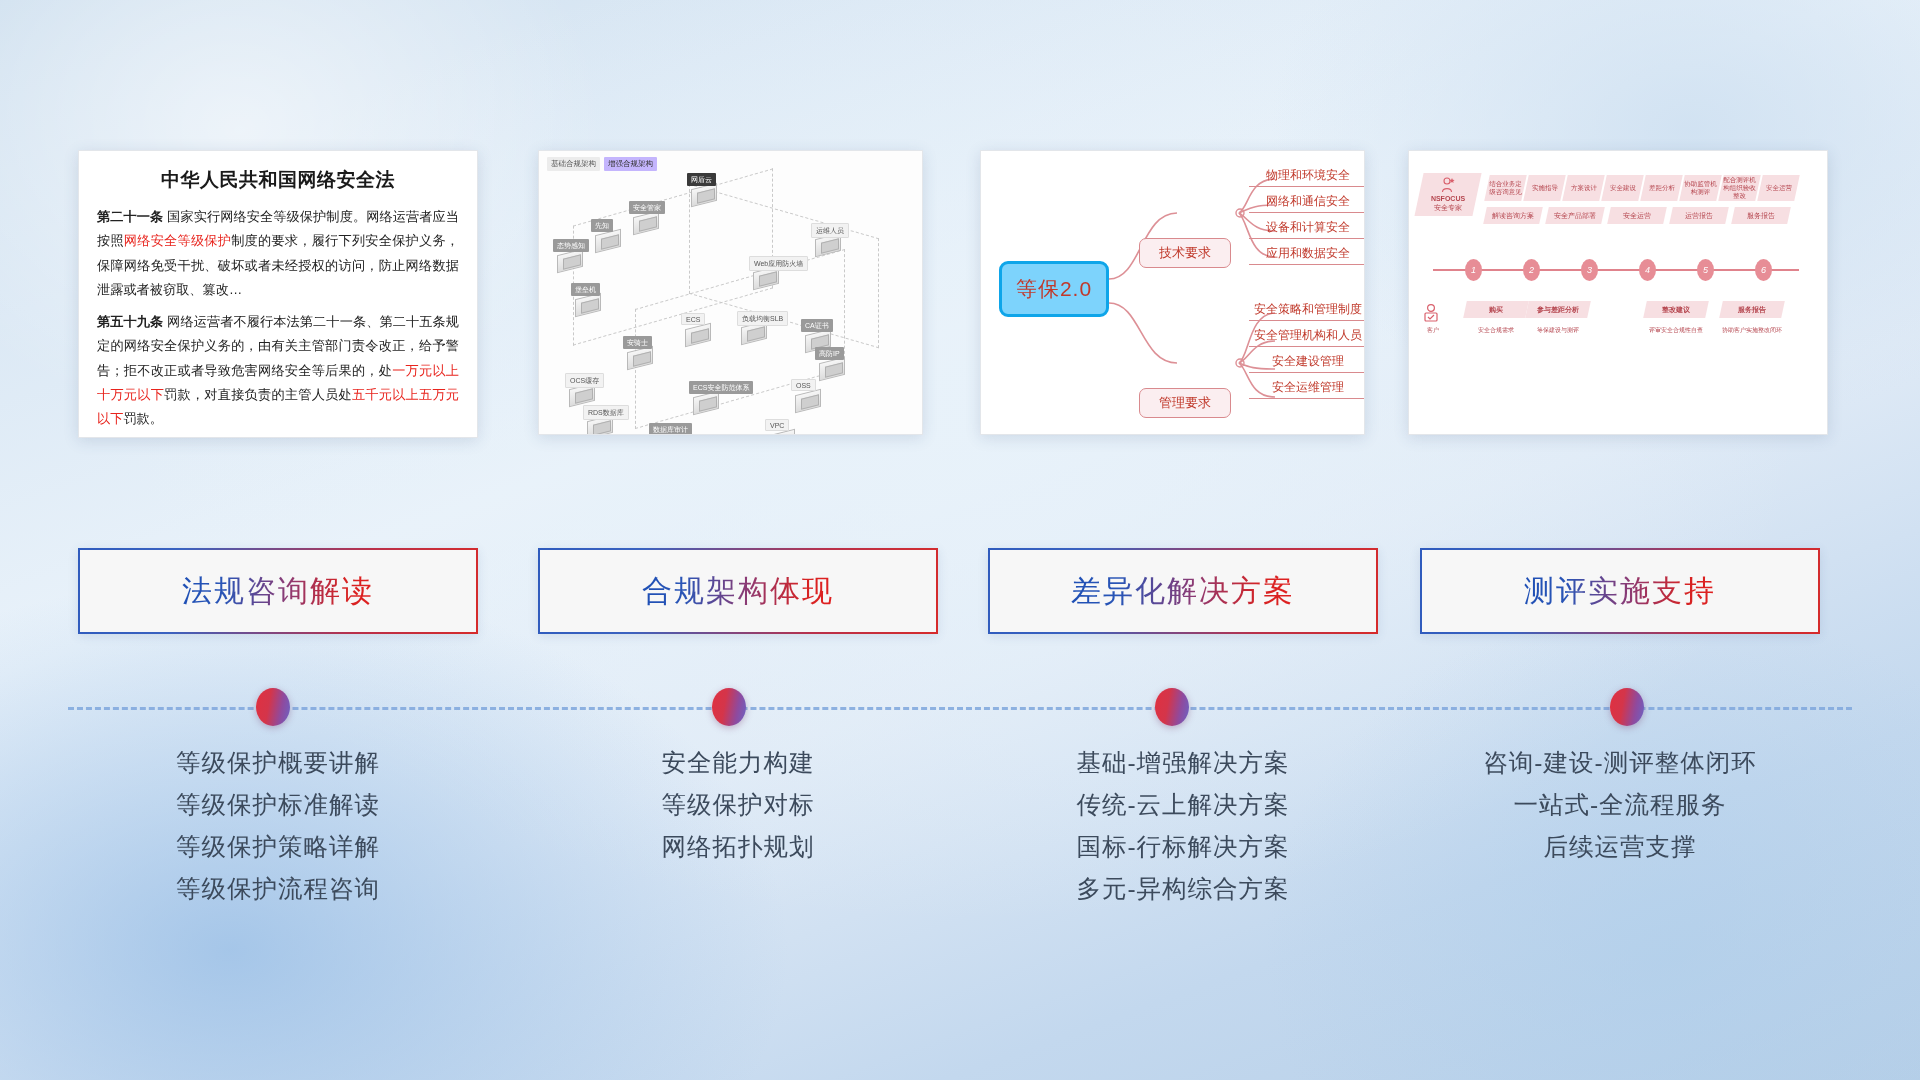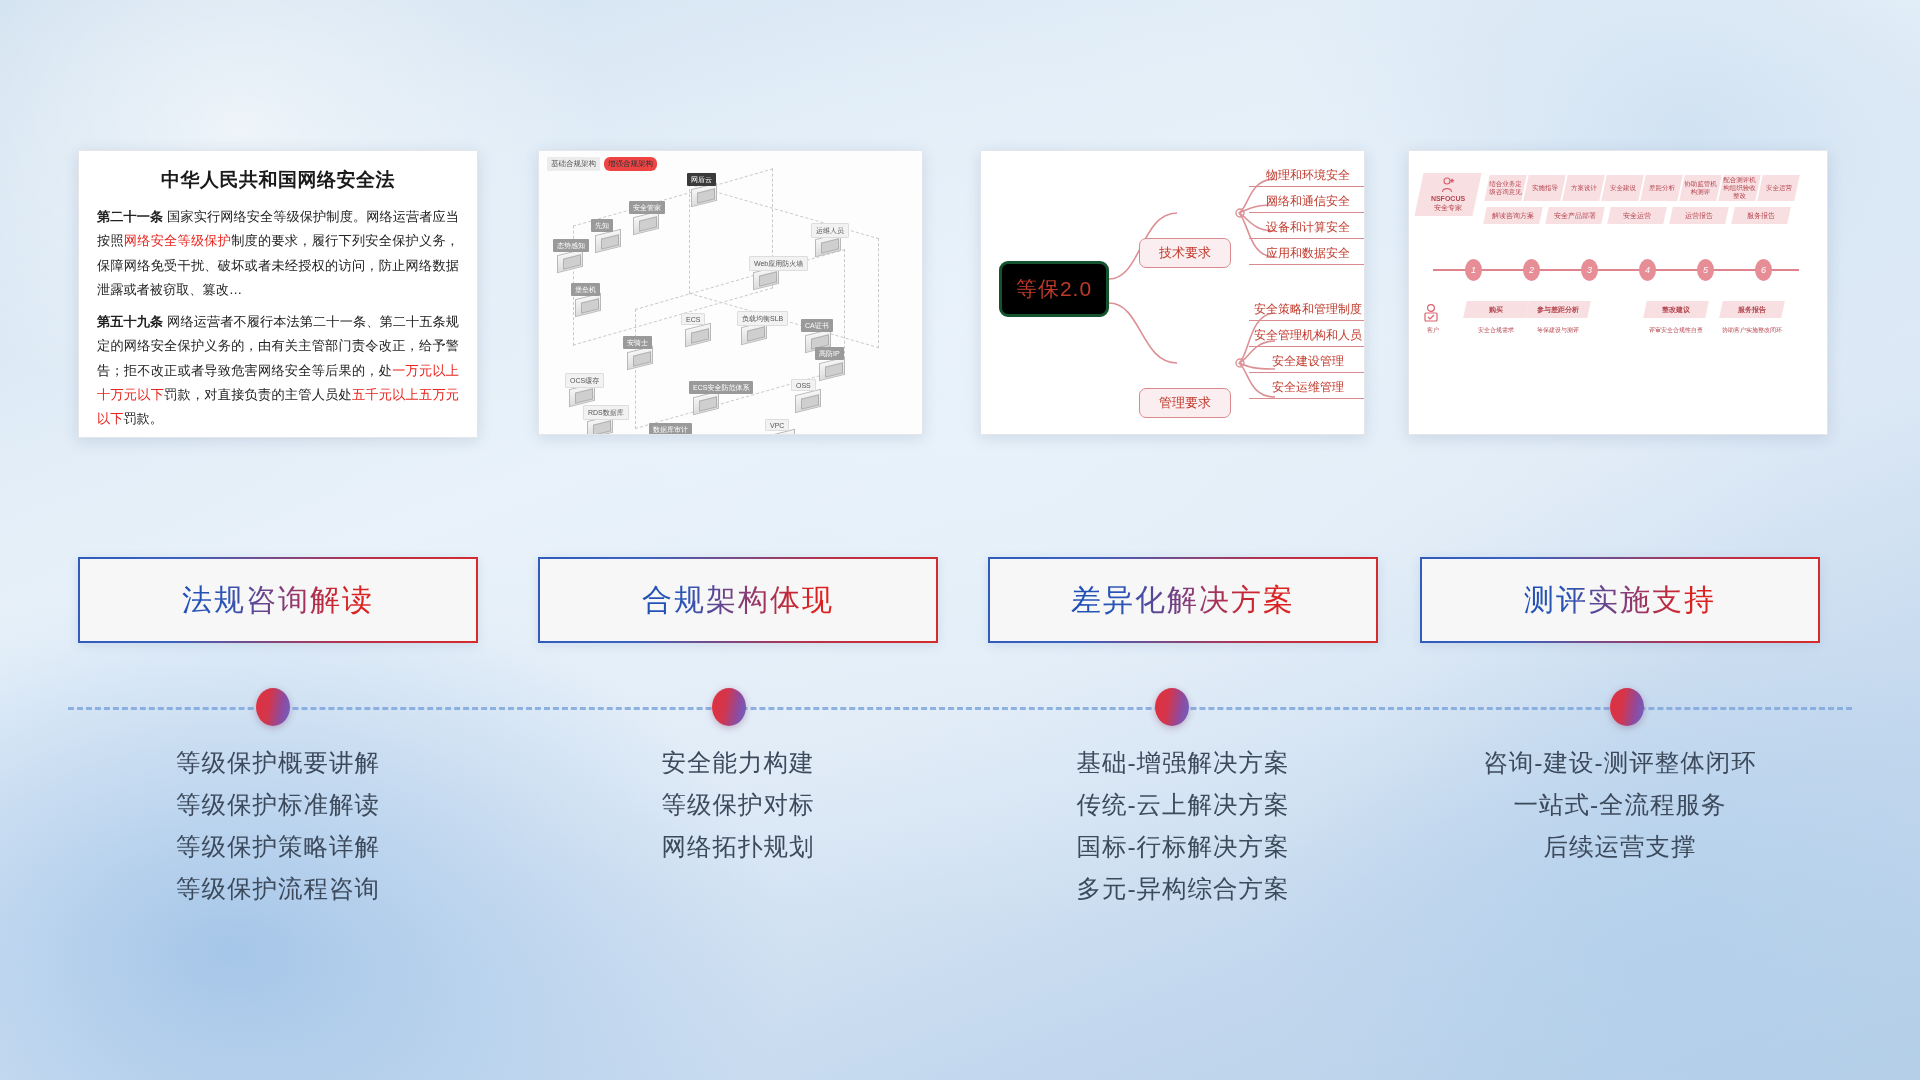--- a/index.html
+++ b/index.html
@@ -34,34 +34,34 @@
   .law-title { text-align:center; font-size:19px; font-weight:700; color:#1a1a1a; margin:16px 0 12px; letter-spacing:.5px;}
   .law-body { padding:0 18px 10px; font-size:13.2px; line-height:1.85; color:#222; text-align:justify; }
   .law-body p { margin-bottom:7px; }
   .art { font-weight:700; }
   .hl { color:#e8241d; }
 
   
   .arch { position:relative; width:100%; height:100%; background:#fdfdfd; }
   .arch-tabs { position:absolute; left:8px; top:6px; display:flex; gap:4px; }
   .arch-tab { font-size:7.5px; color:#5a5a5a; background:#ececec; padding:2px 4px; border-radius:1px; }
-  .arch-tab.active { background:#ef4444; color:#333;border-radius:6px; }
+  .arch-tab.active { background:#c4b5fd; color:#333; }
   .nodelbl { position:absolute; font-size:7px; color:#fff; background:#9a9a9a; padding:1.5px 4px; white-space:nowrap; border-radius:1px;}
   .nodelbl.light { background:#f2f2f2; color:#555; border:1px solid #ddd; }
   .nodelbl.dark { background:#3a3a3a; }
   .box3d { position:absolute; width:26px; height:18px; background:linear-gradient(180deg,#f6f6f6,#dcdcdc);
            border:1px solid #b9b9b9; transform: skewY(-14deg); }
   .box3d::after { content:""; position:absolute; left:5px; top:4px; width:16px; height:9px;
            background:#cfcfcf; border:1px solid #b0b0b0;}
   .hexzone { position:absolute; border:1px dashed #c9c9c9; }
 
   
   .mind { position:relative; width:100%; height:100%; background:#fff; }
   .mm-root { position:absolute; left:18px; top:110px; width:110px; height:56px;
-    border:3px solid #14532d; border-radius:9px; background:#000000;
+    border:3px solid #0ea5e9; border-radius:9px; background:#7dd3fc;
     display:flex; align-items:center; justify-content:center;
     font-size:21px; color:#c0392b; letter-spacing:1px; }
   .mm-node { position:absolute; border:1.6px solid #d98a8e; border-radius:7px; background:#fbeef0;
     font-size:13px; color:#c0392b; display:flex; align-items:center; justify-content:center;
     width:92px; height:30px;margin-top:40px; }
   .mm-leaf { position:absolute; font-size:12px; color:#c0392b; white-space:nowrap;
     border-bottom:1.6px solid #d98a8e; padding-bottom:2px; width:118px; text-align:center;
     font-family:"Liberation Serif","DejaVu Serif",serif; }
 
   
@@ -76,21 +76,21 @@
     font-style:italic; }
   .proc-badge { position:absolute; background:#f7dfe2; color:#b5464f; font-size:7px;
     padding:4px 6px; transform:skewX(-12deg); }
   .proc-badge span { display:block; transform:skewX(12deg); text-align:center; line-height:1.3;}
   .proc-sm { position:absolute; font-size:6px; color:#b5464f; text-align:center; line-height:1.2; }
   .proc-ico { position:absolute; color:#d9606c; font-size:15px; }
 
   
   .pills { position:absolute; left:0; top:548px; width:1920px; height:90px; }
   .pill {
-    position:absolute; top:9px; height:86px; background:#f7f7f7;
+    position:absolute; top:0; height:86px; background:#f7f7f7;
     border:2px solid; border-image: linear-gradient(100deg,#2f5bbd 0%, #3a62c0 25%, #b9304a 70%, #d62b2b 100%) 1;
     display:flex; align-items:center; justify-content:center;
     box-shadow: 0 2px 10px rgba(50,80,130,0.12);
   }
   .pill-label {
     font-size:30px; font-weight:400; letter-spacing:2px;
     background: linear-gradient(90deg,#1e4fb5 0%, #2a55b6 22%, #8d3a73 55%, #d62323 85%, #e02020 100%);
     -webkit-background-clip:text; background-clip:text; color:transparent;
   }
   .p1 { left:78px;  width:400px; }

